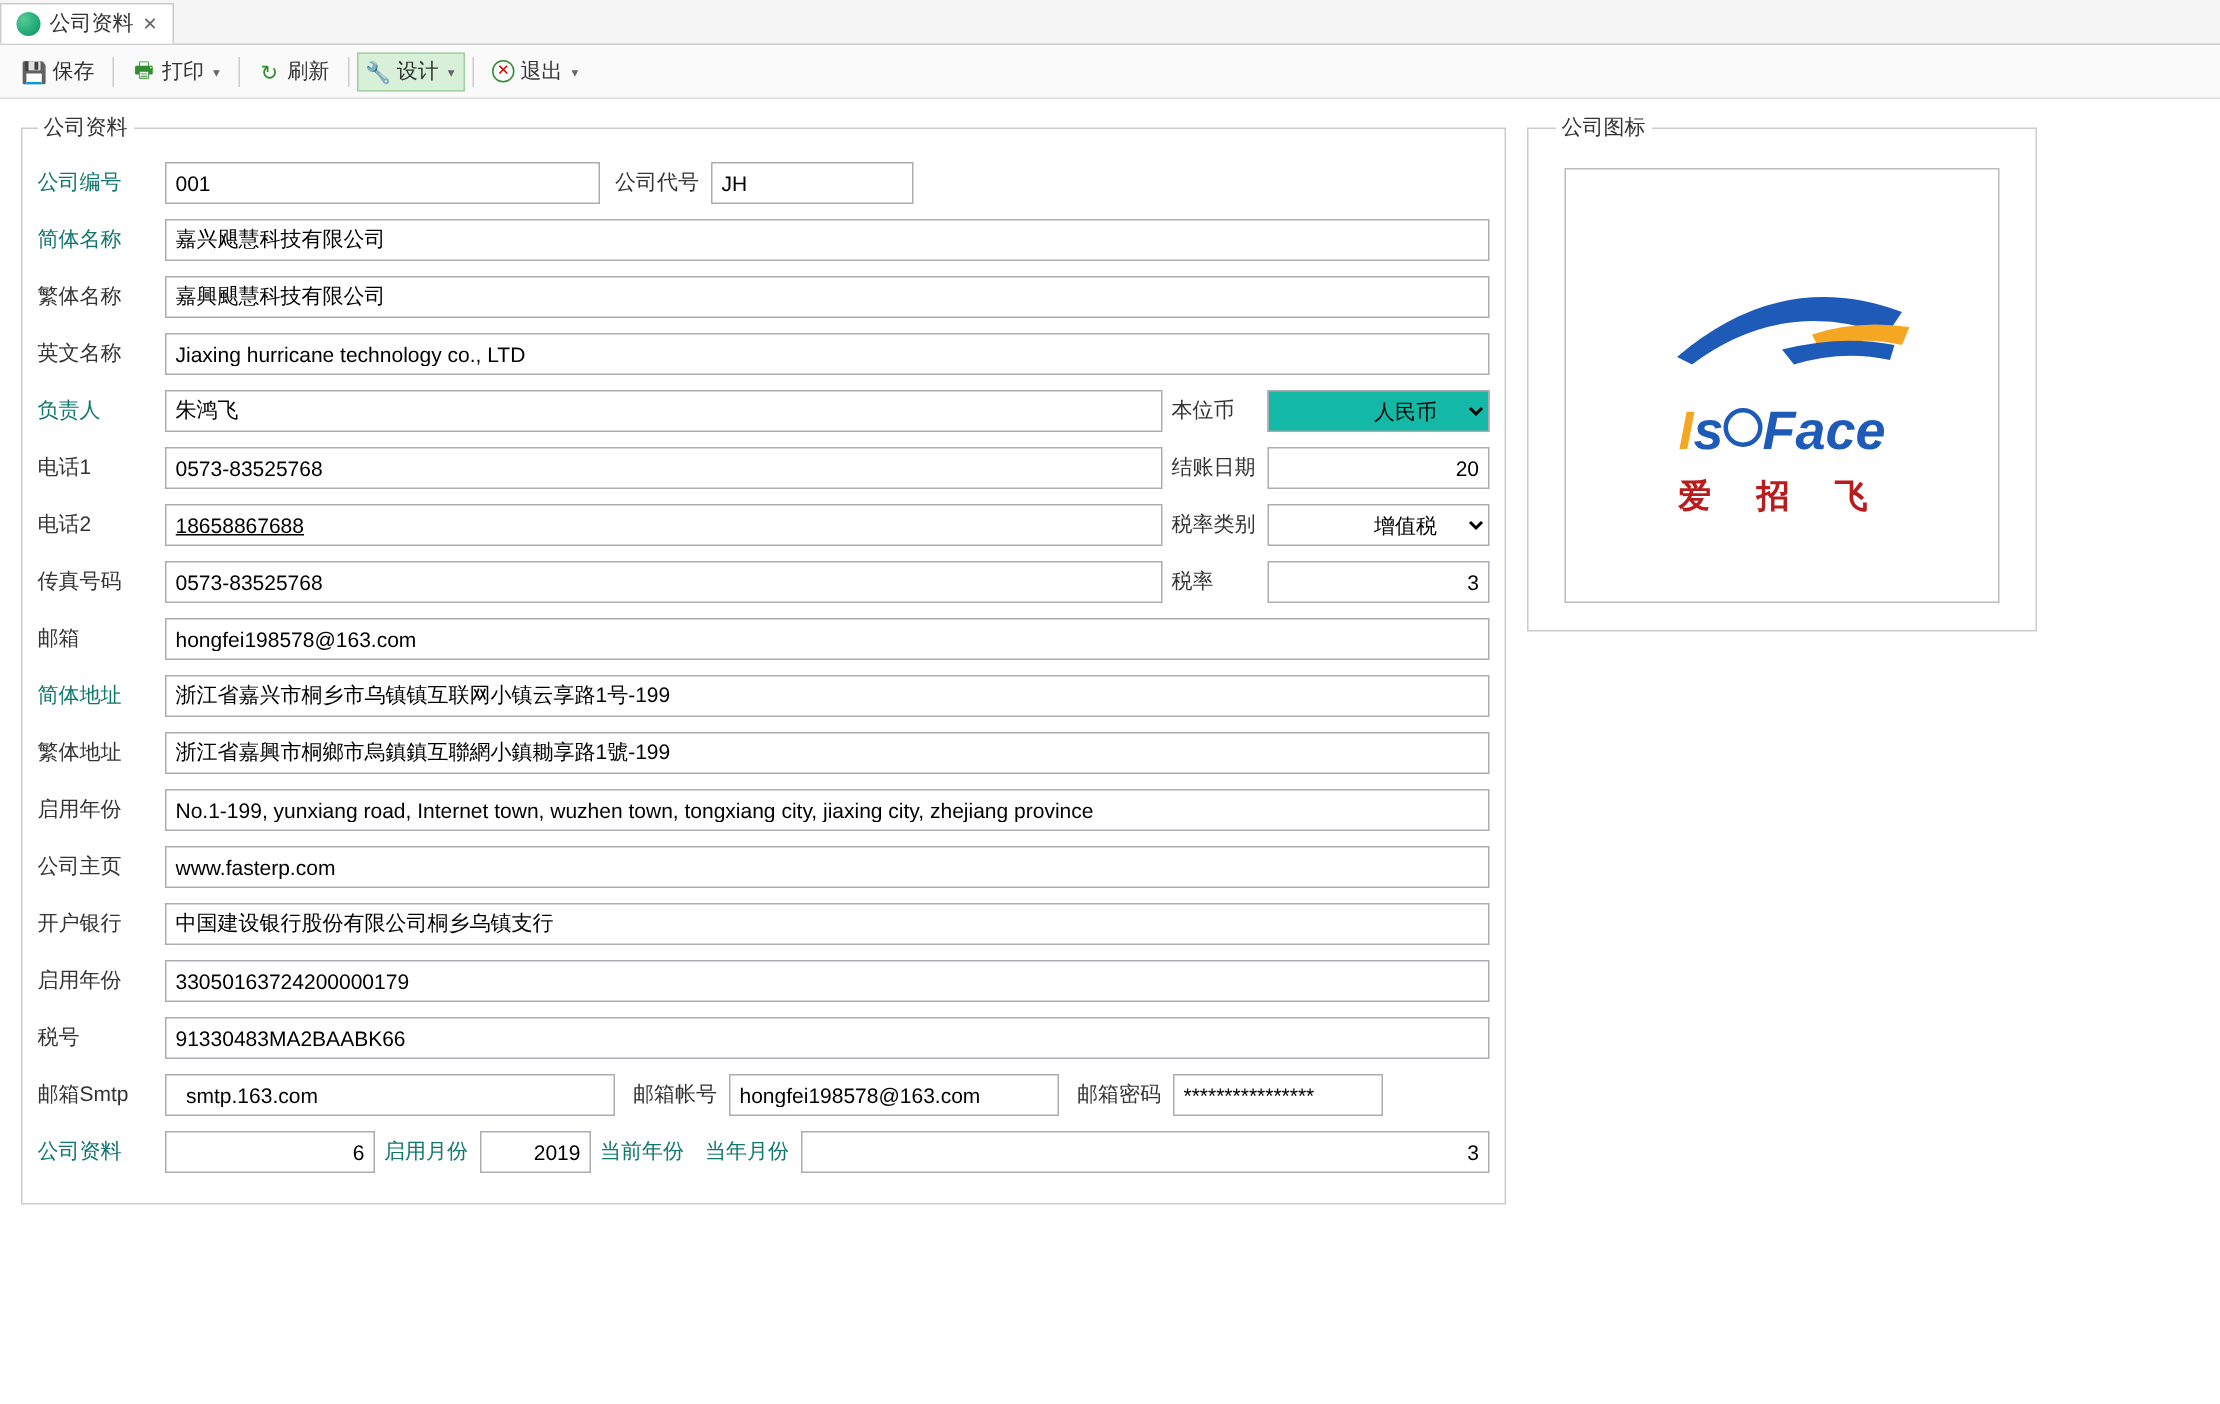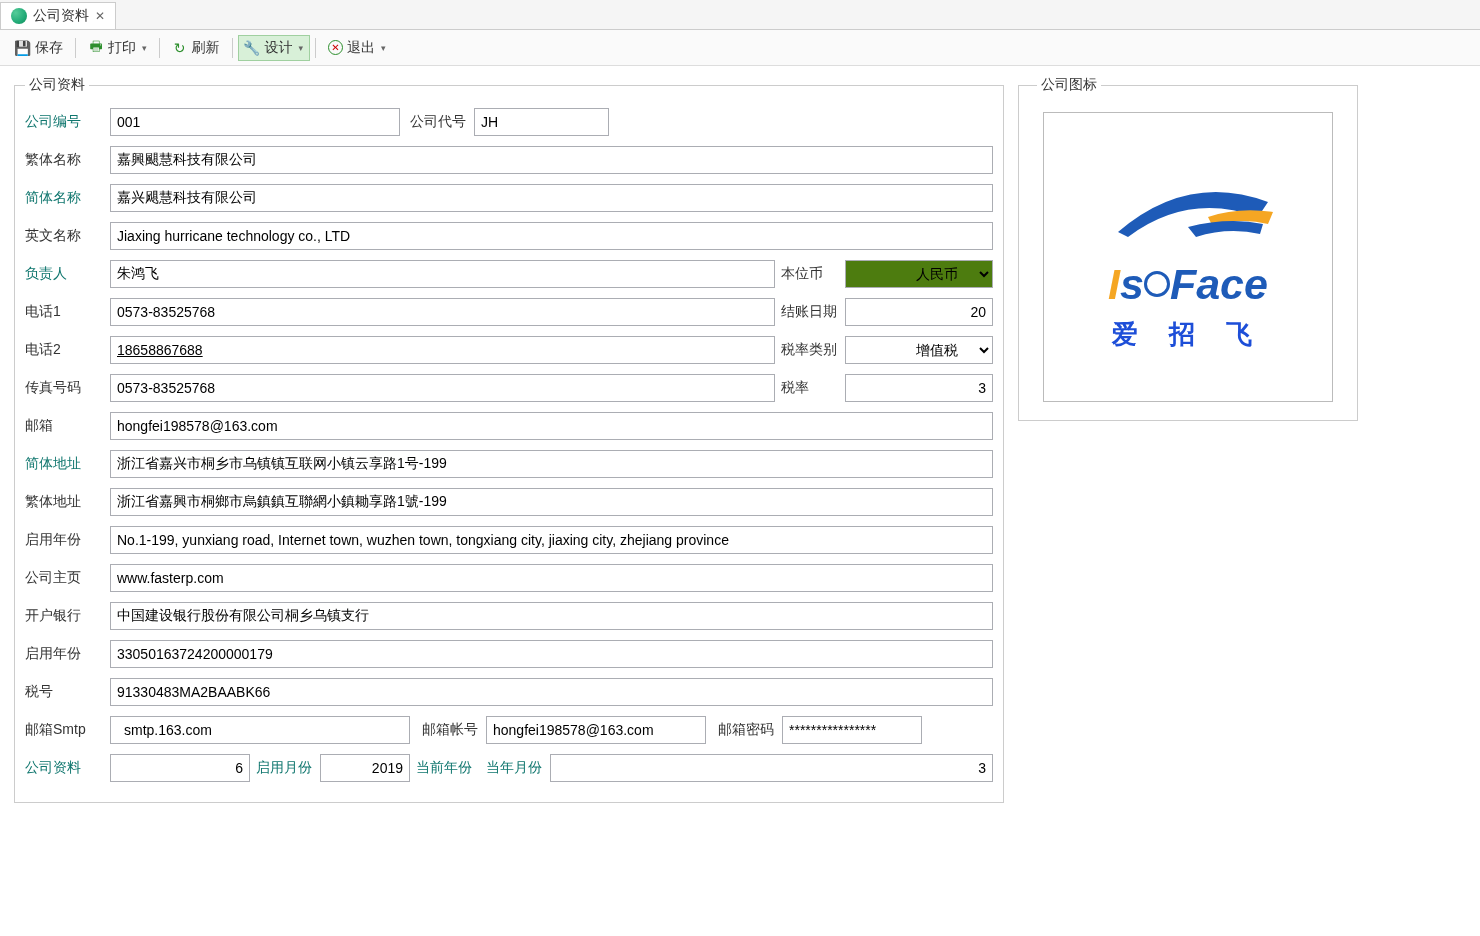--- a/index.html
+++ b/index.html
@@ -22,27 +22,27 @@
     .content{display:flex;padding:10px 14px;gap:14px;align-items:flex-start}
     fieldset{border:1px solid #ccc;padding:14px 10px 10px}
     legend{padding:0 4px;color:#333;font-size:14px}
     .left-fs{width:990px}
     .right-fs{width:340px;display:flex;justify-content:center;padding:18px}
     .row{display:flex;align-items:center;margin-bottom:10px;min-height:28px}
     .lbl{width:85px;text-align:left;padding-right:6px}
     .lbl.req{color:#0f766e}
     .lbl.mid{width:70px;padding-left:6px}
     input[type=text],input[type=password],select{height:28px;border:1px solid #abadb3;padding:2px 6px;font-family:inherit;font-size:14px;background:#fff}
-    select{background:#4d7c0f;padding-right:18px}
+    select{background:#14b8a6;padding-right:18px}
     .w-full{flex:1}
     .w-sm{width:290px}
     .w-xs{width:140px}
     .w-code{width:135px}
     .w-num{width:148px;text-align:right}
-    .w-num2{width:90px;text-align:right}
+    .w-num2{width:74px;text-align:right}
     .rt{text-align:right}
     .logo-box{width:290px;height:290px;border:1px solid #bbb;display:flex;align-items:center;justify-content:center;flex-direction:column;gap:8px}
     .gap-right{margin-right:6px}
   </style>
 </head>
 <body>
 
 <div class="tab-bar">
   <div class="tab">
     <span class="globe-icon"></span>
@@ -86,26 +86,26 @@
     <legend>公司资料</legend>
 
     <div class="row">
       <span class="lbl req">公司编号</span>
       <input type="text" class="w-sm" value="001" style="">
       <span class="lbl mid" style="margin-left:4px">公司代号</span>
       <input type="text" class="w-code" value="JH" style="">
     </div>
 
     <div class="row">
+      <span class="lbl req">简体名称</span>
+      <input type="text" class="w-full" value="嘉兴飓慧科技有限公司" style="">
+    </div>
+    <div class="row">
       <span class="lbl">繁体名称</span>
       <input type="text" class="w-full" value="嘉興颶慧科技有限公司" style="">
-    </div>
-    <div class="row">
-      <span class="lbl req">简体名称</span>
-      <input type="text" class="w-full" value="嘉兴飓慧科技有限公司" style="">
     </div>
     <div class="row">
       <span class="lbl">英文名称</span>
       <input type="text" class="w-full" value="Jiaxing hurricane technology co., LTD" style="">
     </div>
 
     <div class="row">
       <span class="lbl req">负责人</span>
       <input type="text" style="flex: 1 1 0%;" value="朱鸿飞">
       <span class="lbl mid">本位币</span>
@@ -191,19 +191,19 @@
   </fieldset>
 
   <fieldset class="right-fs">
     <legend>公司图标</legend>
     <div class="logo-box">
       <svg width="200" height="90" viewBox="0 0 200 90">
         <path d="M30 70 Q100 10 180 40 L170 55 Q100 30 40 75 Z" fill="#1e5bb8"></path>
         <path d="M120 55 Q150 45 185 50 L180 62 Q150 55 125 65 Z" fill="#f5a623"></path>
         <path d="M100 65 Q140 55 175 62 L172 72 Q140 65 108 75 Z" fill="#1e5bb8"></path>
       </svg>
-      <div style="font-size:43px;font-weight:bold;font-style:italic;color:#1e5bb8">
+      <div style="font-size:36px;font-weight:bold;font-style:italic;color:#1e5bb8">
         <span style="color:#f5a623">I</span>s<span style="display:inline-block;width:26px;height:26px;border:3px solid #1e5bb8;border-radius:50%;vertical-align:middle;position:relative;top:-4px"></span>Face
       </div>
-      <div style="font-size:26px;font-weight:bold;color:#1d4ed8;letter-spacing:12px">爱 招 飞</div>
+      <div style="font-size:22px;font-weight:bold;color:#b91c1c;letter-spacing:12px">爱 招 飞</div>
     </div>
   </fieldset>
 </div>
 
 </body></html>

